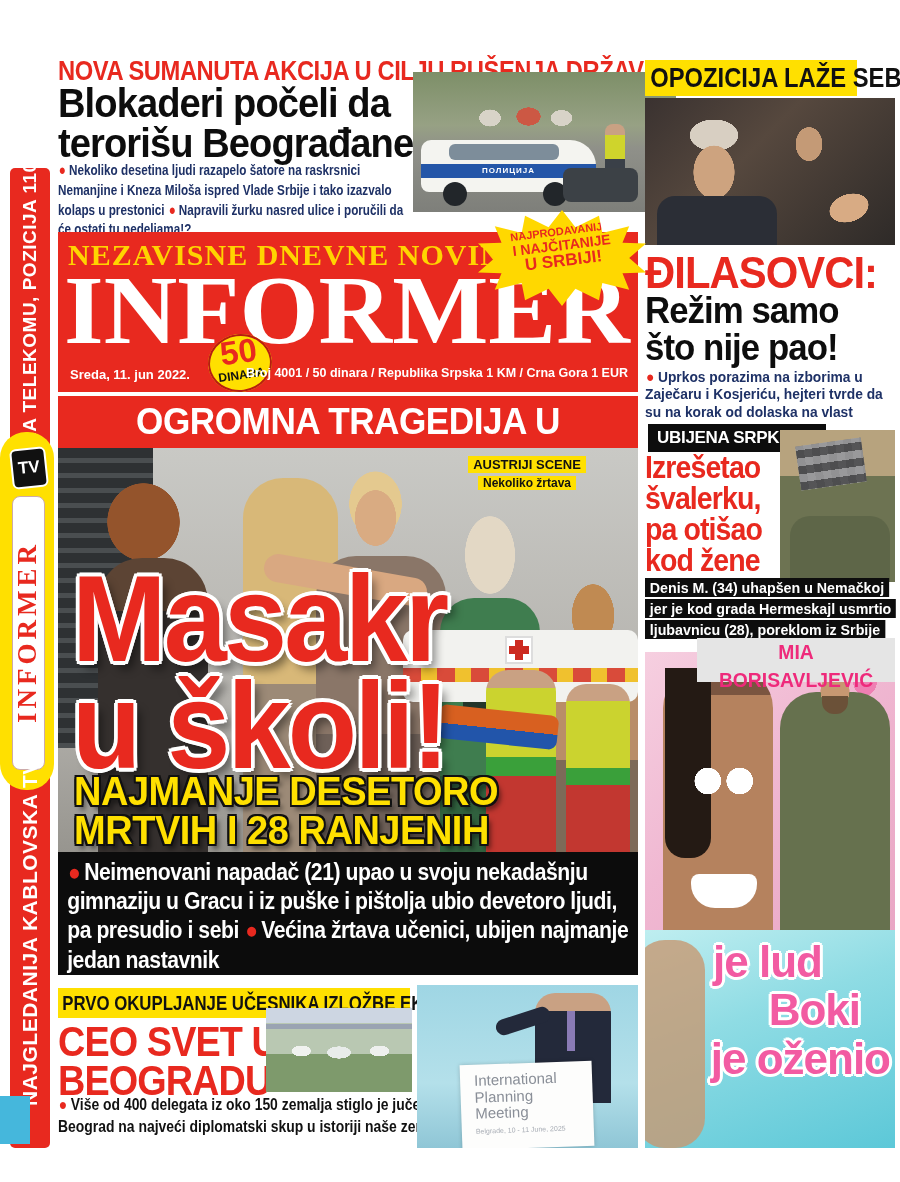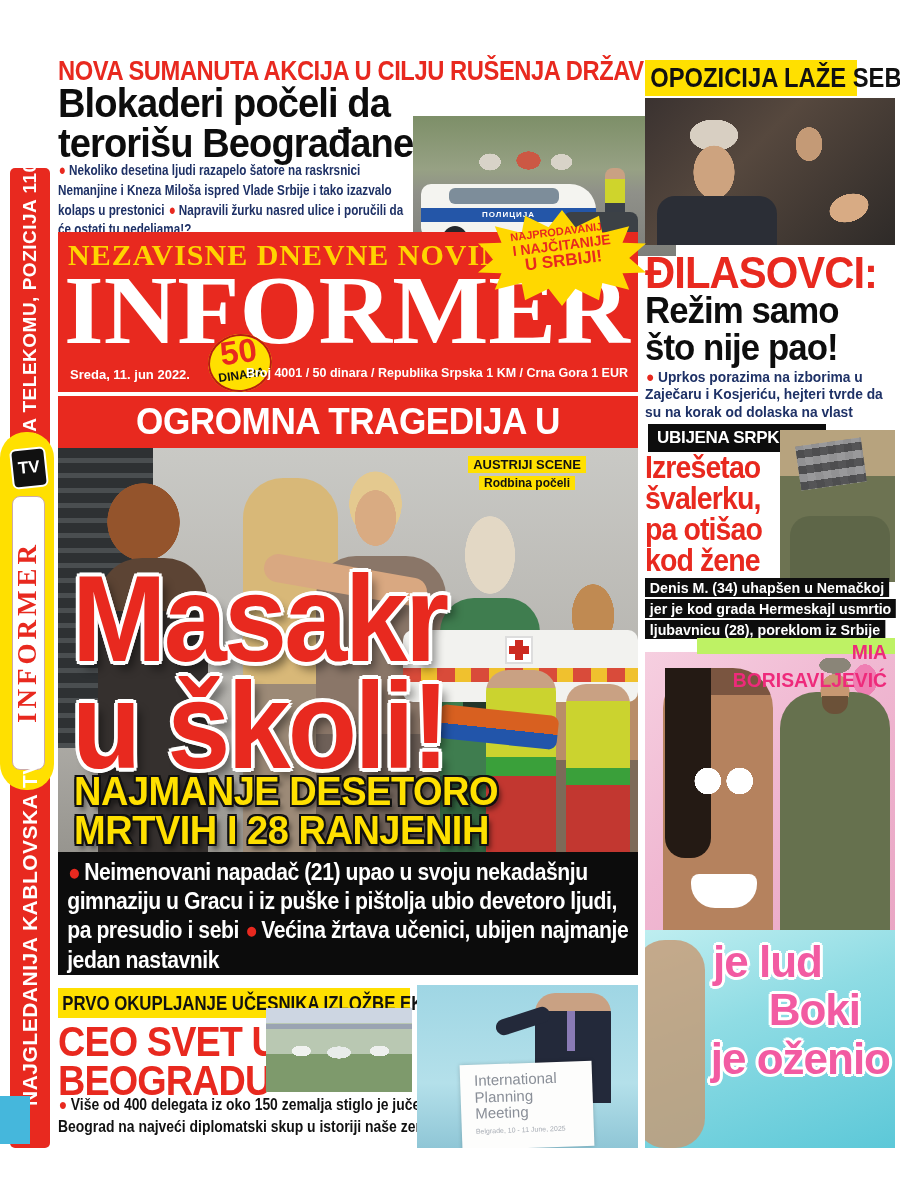--- a/index.html
+++ b/index.html
@@ -41,21 +41,21 @@
   <div class="abs hv cx" style="left:58px;top:56px;font-size:27px;color:#e8291f;transform:scaleX(.88);white-space:nowrap;letter-spacing:-.5px;">NOVA SUMANUTA AKCIJA U CILJU RUŠENJA DRŽAVE</div>
   <div class="abs hv cx" style="left:58px;top:84px;font-size:41px;line-height:.97;color:#0d0d0d;transform:scaleX(.93);letter-spacing:-1px;">
     <div>Blokaderi počeli da</div>
     <div>terorišu Beograđane</div>
   </div>
   <p class="abs hv cx" style="left:58px;top:160px;width:455px;margin:0;font-size:15px;line-height:1.32;color:#1e3166;transform:scaleX(.78);">
     <span class="dot">●</span><span>Nekoliko desetina ljudi razapelo šatore na raskrsnici Nemanjine i Kneza Miloša ispred Vlade Srbije i tako izazvalo kolaps u prestonici</span>
     <span class="dot">●</span><span>Napravili žurku nasred ulice i poručili da će ostati tu nedeljama!?</span>
   </p>
 
-  <div class="abs ph" style="left:413px;top:72px;width:263px;height:140px;background:linear-gradient(180deg,#7d8f68 0,#97a184 38%,#8f9089 55%,#7e7f7a 100%);margin-top:44px;">
+  <div class="abs ph" style="left:413px;top:72px;width:263px;height:140px;background:linear-gradient(180deg,#7d8f68 0,#97a184 38%,#8f9089 55%,#7e7f7a 100%);">
     <div class="abs" style="left:55px;top:28px;width:110px;height:30px;background:radial-gradient(18px 14px at 20% 60%,#d8d3c8 0 60%,transparent 61%),radial-gradient(20px 15px at 55% 55%,#cc5844 0 60%,transparent 61%),radial-gradient(18px 13px at 85% 60%,#d8d3c8 0 60%,transparent 61%);"></div>
     <div class="abs" style="left:8px;top:68px;width:175px;height:52px;background:#f4f4f0;border-radius:10px 26px 8px 8px;">
       <div class="abs" style="left:28px;top:4px;width:110px;height:16px;background:#7d8d9a;border-radius:6px;"></div>
       <div class="abs hv" style="left:0;top:24px;width:175px;height:14px;background:#2456a8;color:#fff;font-size:8px;text-align:center;line-height:14px;letter-spacing:1px;">ПОЛИЦИЈА</div>
     </div>
     <div class="abs" style="left:30px;top:110px;width:24px;height:24px;background:#22262a;border-radius:50%;"></div>
     <div class="abs" style="left:130px;top:110px;width:24px;height:24px;background:#22262a;border-radius:50%;"></div>
     <div class="abs" style="left:192px;top:52px;width:20px;height:70px;background:linear-gradient(180deg,#c9a183 0 16%,#cfd42c 16% 50%,#3a4048 50% 100%);border-radius:8px 8px 0 0;"></div>
     <div class="abs" style="left:150px;top:96px;width:75px;height:34px;background:#3c4146;border-radius:8px;"></div>
   </div>
@@ -104,21 +104,21 @@
                   box-shadow:0 0 0 2px #ddd;"></div>
       <div class="abs" style="left:112px;top:10px;width:8px;height:20px;background:#cc2a20;"></div>
       <div class="abs" style="left:106px;top:16px;width:20px;height:8px;background:#cc2a20;"></div>
     </div>
     <div class="abs" style="left:428px;top:222px;width:70px;height:182px;background:linear-gradient(180deg,#c9a183 0 10%,#cbd32f 10% 48%,#3aa03a 48% 58%,#c23730 58% 100%);border-radius:22px 22px 0 0;"></div>
     <div class="abs" style="left:508px;top:236px;width:64px;height:168px;background:linear-gradient(180deg,#c9a183 0 10%,#cbd32f 10% 50%,#3aa03a 50% 60%,#c23730 60% 100%);border-radius:20px 20px 0 0;"></div>
     <div class="abs" style="left:380px;top:262px;width:120px;height:34px;background:linear-gradient(180deg,#d86020 0 55%,#2255aa 55% 100%);border-radius:8px;transform:rotate(6deg);"></div>
 
     <div class="abs" style="left:394px;top:7px;width:150px;text-align:center;">
       <span class="hv" style="display:inline-block;background:#ffe000;color:#111;font-size:13px;padding:1px 5px;">AUSTRIJI SCENE</span><br>
-      <span class="hv" style="display:inline-block;background:#ffe000;color:#111;font-size:12px;padding:0 5px;margin-top:1px;">Rodbina počeli</span>
+      <span class="hv" style="display:inline-block;background:#ffe000;color:#111;font-size:12px;padding:0 5px;margin-top:1px;">Nekoliko žrtava</span>
     </div>
 
     <div class="abs hv ow cx" style="left:14px;top:118px;font-size:122px;line-height:.88;color:#e8291f;letter-spacing:-3px;transform:scaleX(.93);">
       <div>Masakr</div>
       <div>u školi!</div>
     </div>
 
     <div class="abs hv ob cx" style="left:16px;top:324px;font-size:40px;line-height:.97;color:#ffe000;letter-spacing:-.5px;transform:scaleX(.95);">
       <div>NAJMANJE DESETORO</div>
       <div>MRTVIH I 28 RANJENIH</div>
@@ -191,21 +191,21 @@
     <div>švalerku,</div>
     <div>pa otišao</div>
     <div>kod žene</div>
   </div>
   <div class="abs cx" style="left:645px;top:578px;width:272px;transform:scaleX(.95);">
     <span class="hv" style="display:inline-block;background:#0d0d0d;color:#fff;font-size:15px;padding:1px 5px;margin-bottom:2px;">Denis M. (34) uhapšen u Nemačkoj</span><br>
     <span class="hv" style="display:inline-block;background:#0d0d0d;color:#fff;font-size:15px;padding:1px 5px;margin-bottom:2px;">jer je kod grada Hermeskajl usmrtio</span><br>
     <span class="hv" style="display:inline-block;background:#0d0d0d;color:#fff;font-size:15px;padding:1px 5px;">ljubavnicu (28), poreklom iz Srbije</span>
   </div>
 
-  <div class="abs" style="left:697px;top:638px;width:198px;height:16px;background:#bef264;text-align:right;z-index:4;">
+  <div class="abs" style="left:697px;top:638px;width:198px;height:44px;background:#e5e5e5;text-align:center;z-index:4;">
     <span class="hv cx" style="display:inline-block;font-size:21px;line-height:28px;color:#ee2a7b;transform:scaleX(.92);transform-origin:center;">MIA BORISAVLJEVIĆ</span>
   </div>
   <div class="abs ph" style="left:645px;top:652px;width:250px;height:282px;background:linear-gradient(135deg,#f6cfe0 0,#f0b8d2 45%,#e9a6c4 100%);">
     <div class="abs" style="left:150px;top:0;width:100px;height:140px;background:radial-gradient(20px 26px at 70% 20%,#ef7fb3 0 60%,transparent 61%),radial-gradient(18px 24px at 40% 45%,#f299c2 0 60%,transparent 61%),radial-gradient(20px 26px at 80% 60%,#e96ba6 0 60%,transparent 61%);"></div>
     <div class="abs" style="left:18px;top:16px;width:110px;height:266px;background:linear-gradient(180deg,#7a5540 0 10%,#b5825e 10% 100%);border-radius:40px 40px 0 0;">
       <div class="abs" style="left:2px;top:0;width:46px;height:190px;background:#241a14;border-radius:0 0 20px 20px;"></div>
       <div class="abs" style="left:22px;top:92px;width:76px;height:42px;background:radial-gradient(22px 22px at 30% 50%,#fff 0 60%,transparent 61%),radial-gradient(22px 22px at 72% 50%,#fff 0 60%,transparent 61%);"></div>
       <div class="abs" style="left:28px;top:206px;width:66px;height:34px;background:#fff;border-radius:8px 8px 24px 24px;"></div>
     </div>
     <div class="abs" style="left:135px;top:40px;width:110px;height:242px;border-radius:36px 36px 0 0;

